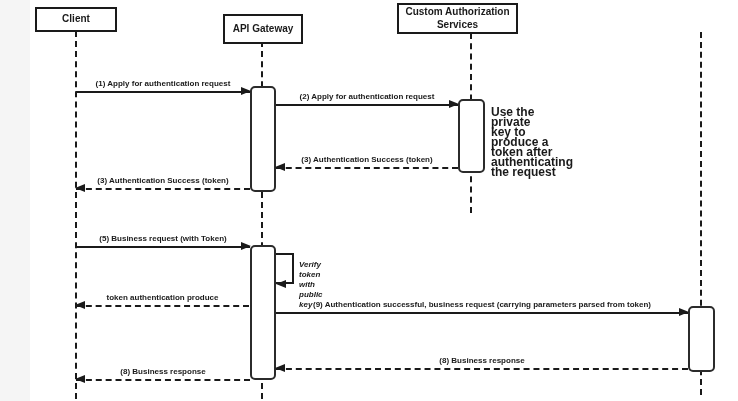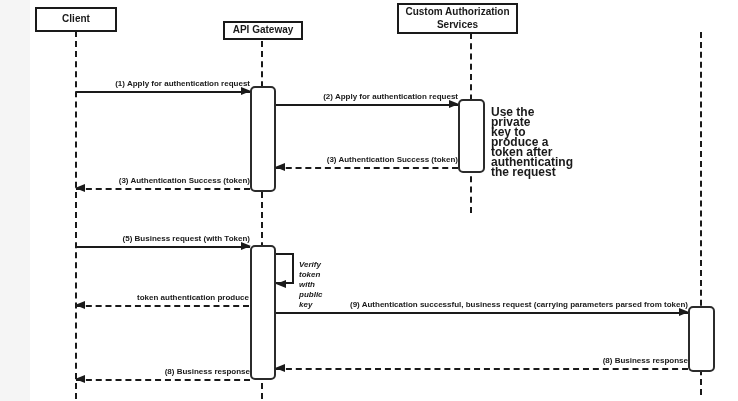--- a/index.html
+++ b/index.html
@@ -21,21 +21,21 @@
   
   .activation {
     position:absolute; width:26px; background:#ffffff;
     border:2px solid #2b2b2b; border-radius:5px; z-index:3;
   }
   
   .msg { position:absolute; height:0; z-index:4; }
   .msg .msg-line { position:absolute; left:0; right:0; top:-1px; border-top:2px solid #1a1a1a; }
   .msg.dashed .msg-line { border-top-style:dashed; }
   .msg .msg-label {
-    position:absolute; left:0; right:0; bottom:4px; text-align:right;
+    position:absolute; left:0; right:0; bottom:4px; text-align:center;
     font-size:8px; font-weight:bold; white-space:nowrap; color:#1a1a1a;
   }
   .arrow-right {
     position:absolute; right:-1px; top:-5px; width:0; height:0;
     border-left:10px solid #1a1a1a; border-top:4px solid transparent; border-bottom:4px solid transparent;
   }
   .arrow-left {
     position:absolute; left:-1px; top:-5px; width:0; height:0;
     border-right:10px solid #1a1a1a; border-top:4px solid transparent; border-bottom:4px solid transparent;
   }
@@ -62,21 +62,21 @@
 <div class="canvas">
 
   <div class="lifeline" style="left:45px;  top:31px; height:368px;"></div>
   <div class="lifeline" style="left:231px; top:31px; height:368px;"></div>
   <div class="lifeline" style="left:440px; top:33px; height:180px;"></div>
   <div class="lifeline" style="left:670px; top:32px; height:363px;"></div>
 
   <div class="actor" style="left:5px;   top:7px; width:82px;  height:25px;">
       <span>Client</span>
     </div>
-  <div class="actor" style="left:193px; top:21px; width:80px;  height:19px;text-align:center;">
+  <div class="actor" style="left:193px; top:14px; width:80px;  height:30px;text-align:center;">
       <span>API Gateway</span>
     </div>
   <div class="actor" style="left:367px; top:3px; width:121px; height:31px;">
       <span>Custom Authorization Services</span>
     </div>
 
   <div class="activation" style="left:220px; top:86px;  height:106px;"></div>
   <div class="activation" style="left:428px; top:99px;  height:74px; width:27px;"></div>
   <div class="activation" style="left:220px; top:245px; height:135px;"></div>
   <div class="activation" style="left:658px; top:306px; height:66px; width:27px;"></div>

